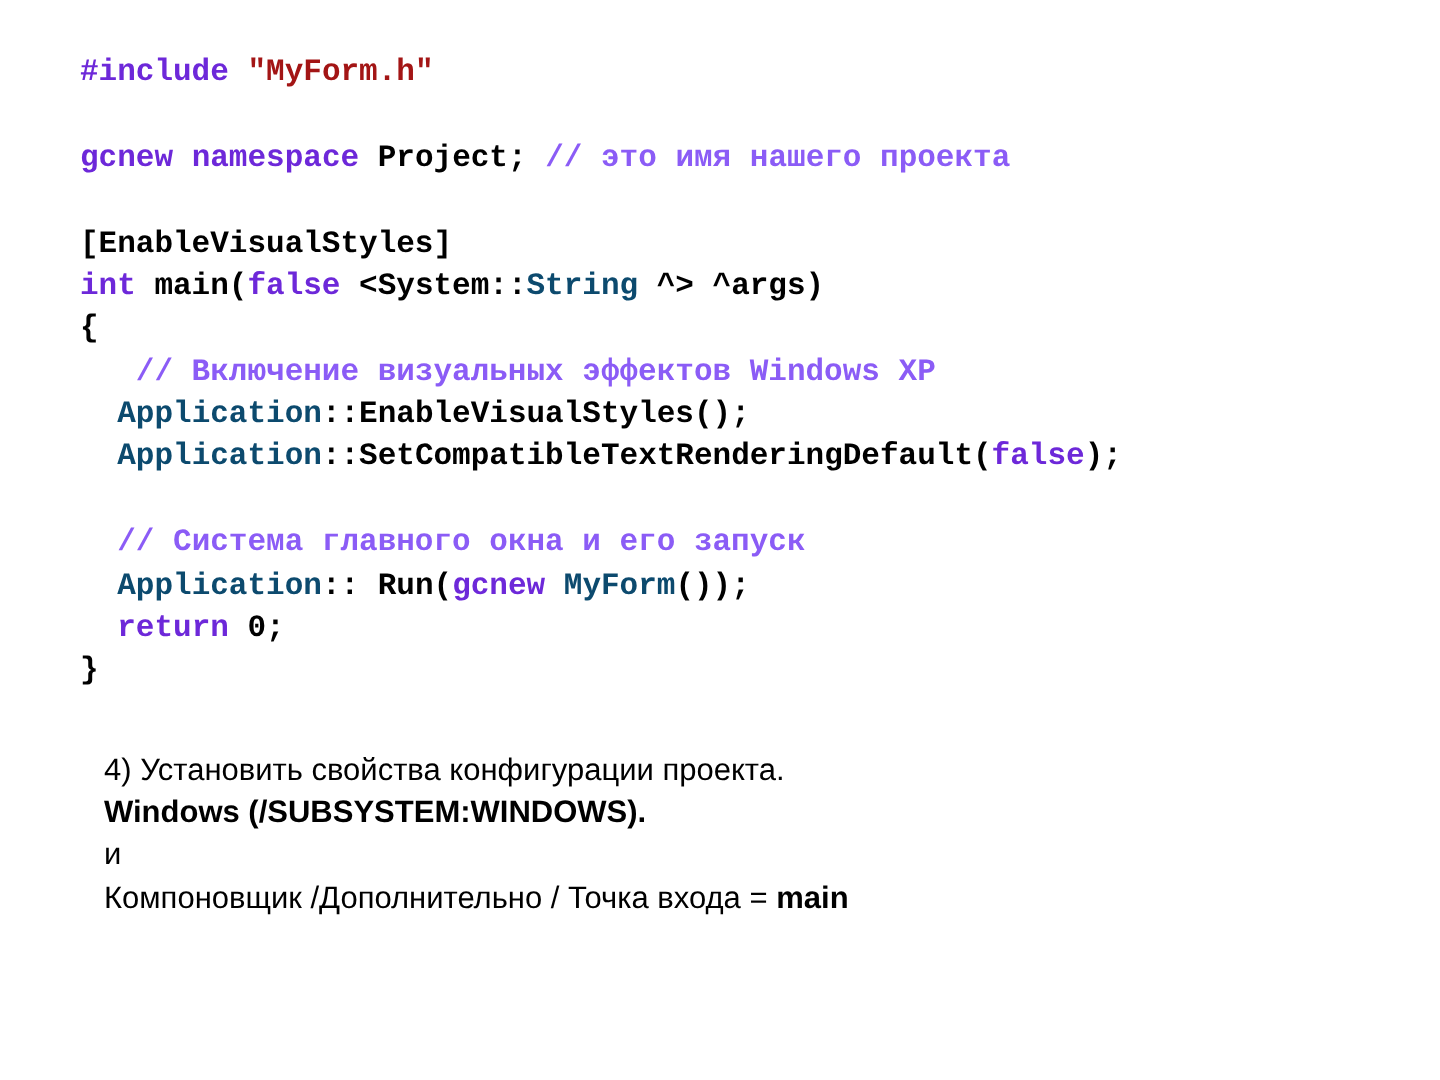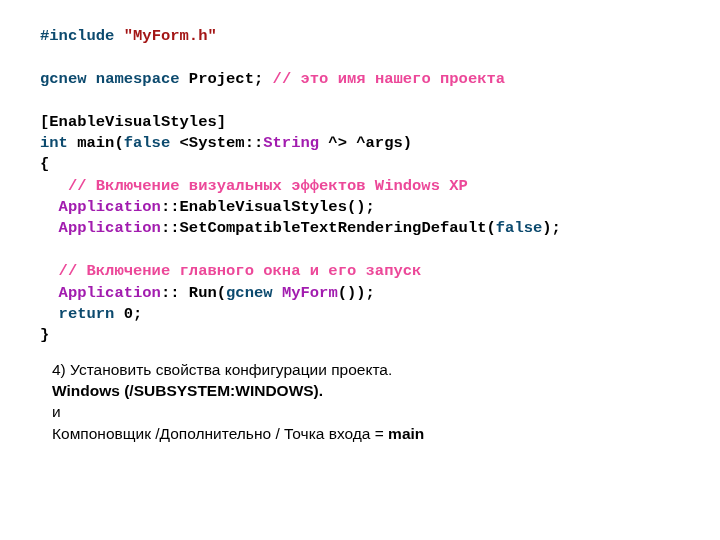--- a/index.html
+++ b/index.html
@@ -15,27 +15,27 @@
     padding: 26px 40px 20px 40px;
   }
   .code {
     font-family: "Courier New", Courier, monospace;
     font-size: 15.5px;
     font-weight: bold;
     line-height: 1.38;
     white-space: pre;
     color: #000000;
   }
-  .kw   { color: #0c4a6e; }   
-  .ty   { color: #a21caf; }   
+  .kw   { color: #6d28d9; }   
+  .ty   { color: #0c4a6e; }   
   .str  { color: #a31515; }   
-  .cmt  { color: #ec4899; }
+  .cmt  { color: #8b5cf6; }
 
   .notes {
-    margin-top: 12px;
+    margin-top: 28px;
     margin-left: 12px;
     font-size: 15.5px;
     line-height: 1.38;
     color: #000000;
     font-family: Arial, Helvetica, sans-serif;
   }
   .notes b { font-weight: bold; text-align: right; }
 </style>
 </head>
 <body>
@@ -46,21 +46,21 @@
 <span></span>
 <span class="kw">gcnew</span><span> </span><span class="kw">namespace</span><span> </span><span>Project;</span><span> </span><span class="cmt">// это имя нашего проекта</span>
 <span></span>
 <span>[EnableVisualStyles]</span>
 <span class="kw">int</span><span> main(</span><span class="kw">false</span><span> &lt;System::</span><span class="ty">String</span><span> ^&gt; ^args)</span>
 <span>{</span>
 <span>   </span><span class="cmt">// Включение визуальных эффектов Windows XP</span>
 <span>  </span><span class="ty">Application</span><span>::EnableVisualStyles();</span>
 <span>  </span><span class="ty">Application</span><span>::SetCompatibleTextRenderingDefault(</span><span class="kw">false</span><span>);</span>
 <span></span>
-<span>  </span><span class="cmt">// Включение главного окна и его запуск</span>
+<span>  </span><span class="cmt">// Система главного окна и его запуск</span>
 <span>  </span><span class="ty">Application</span><span>:: Run(</span><span class="kw">gcnew</span><span> </span><span class="ty">MyForm</span><span>());</span>
 <span>  </span><span class="kw">return</span><span> 0;</span>
 <span>}</span></div>
 
   <div class="notes">
     <div>4) Установить свойства конфигурации проекта.</div>
     <div><b>Windows (/SUBSYSTEM:WINDOWS).</b></div>
     <div>и</div>
     <div><span>Компоновщик /Дополнительно / Точка входа = </span><b>main</b></div>
   </div>

